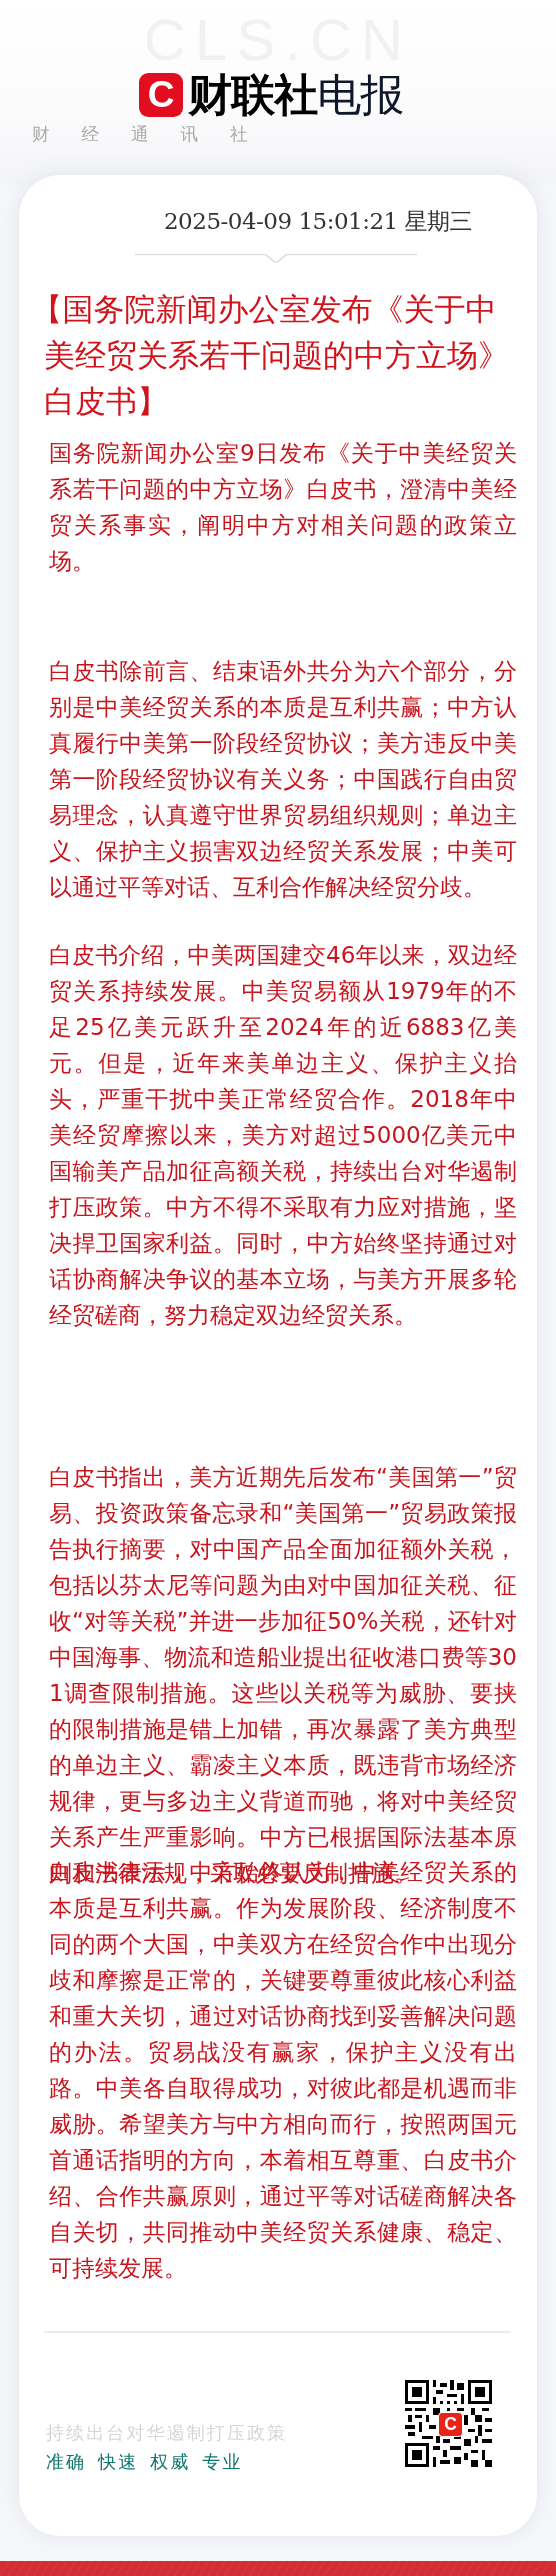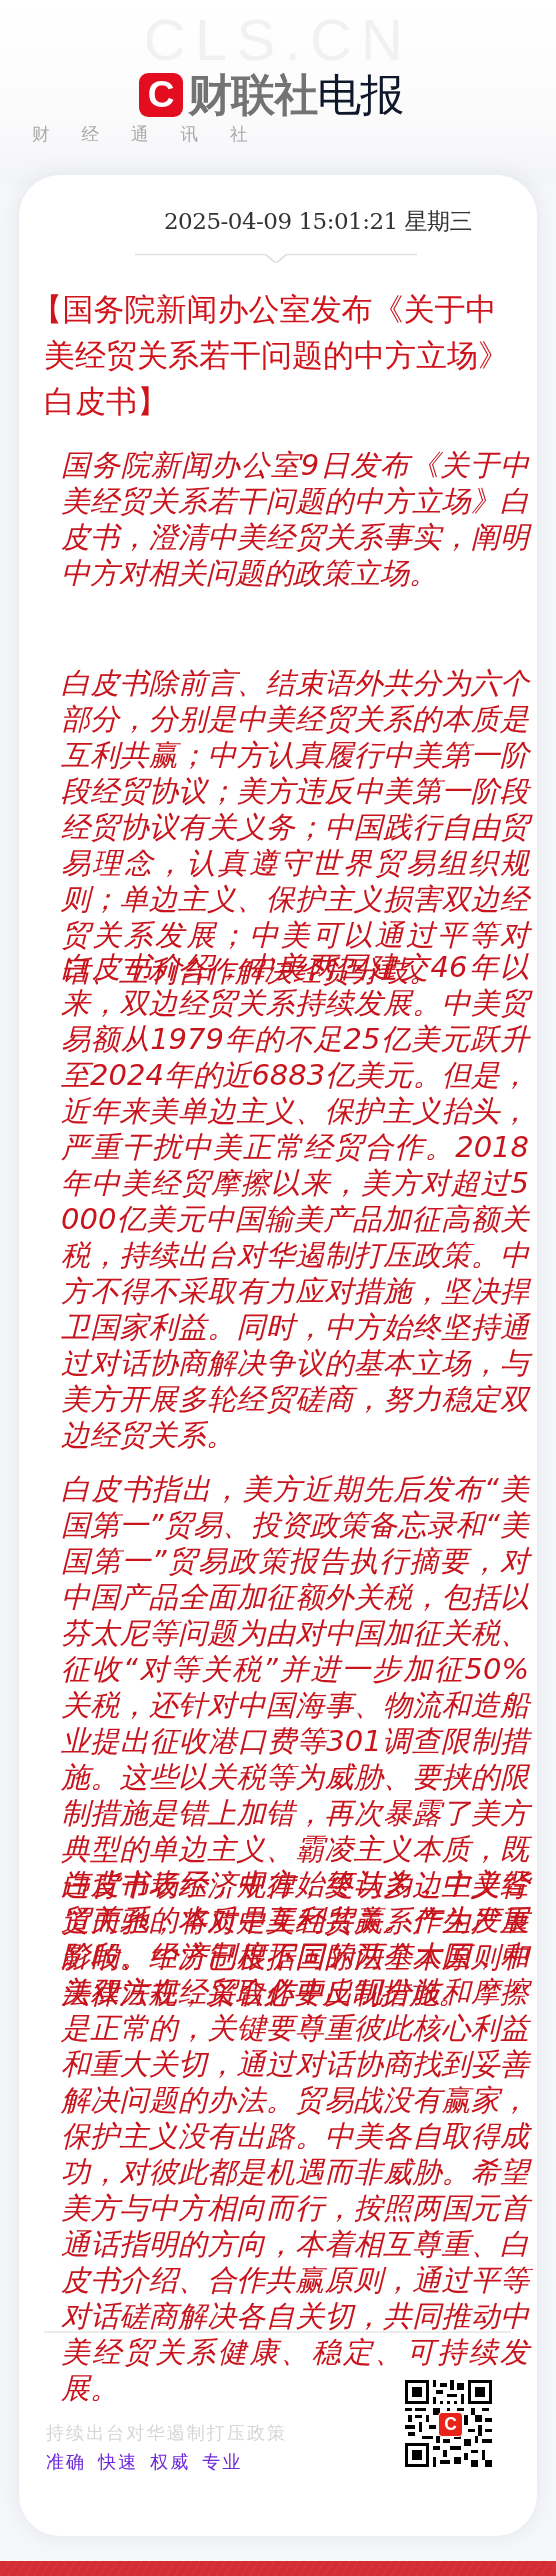--- a/index.html
+++ b/index.html
@@ -26,21 +26,21 @@
     display: flex; align-items: center;
   }
   .logo-badge {
     width: 44px; height: 44px; border-radius: 9.3px; background: #e30d1f;
     display: flex; align-items: center; justify-content: center;
     color: #fff; font-family: "Liberation Sans", sans-serif; font-weight: bold;
     font-size: 37px; line-height: 1; margin-right: 5.2px;
   }
   .logo-name {
     font-family: "DejaVu Sans", sans-serif; font-weight: bold;
-    font-size: 44px; line-height: 1; color: #737373; letter-spacing: -1px;
+    font-size: 44px; line-height: 1; color: #000000; letter-spacing: -1px;
   }
   .logo-tag {
     font-family: "DejaVu Sans", sans-serif; font-weight: normal;
     font-size: 44px; line-height: 1; color: #0f172a; letter-spacing: -1px;
   }
   .logo-sub {
     position: absolute; left: 0; top: 126px; width: 556px; text-align: left;
     font-size: 17.5px; color: #a9a9a9; letter-spacing: 32px; padding-left: 32px;
     box-sizing: border-box; line-height: 1;
   }
@@ -61,34 +61,34 @@
     position: absolute; left: 44px; top: 286px; width: 474px;
     font-family: "DejaVu Serif", "Liberation Serif", serif;
     font-size: 31px; line-height: 46px; color: #d0141c; margin: 0;
     font-weight: normal; text-indent: -12.4px; padding-left: 0;
   }
   .body {
     position: absolute; left: 45px; top: 0; width: 468px;
   }
   .para {
     position: absolute; left: 0; width: 468px;
-    font-size: 29px; line-height: 36px; color: #c8141c; margin: 16px;
-    word-break: break-all; text-align: justify; font-style: italic;
+    font-size: 23px; line-height: 36px; color: #c8141c; margin: 4px;
+    word-break: break-all; text-align: justify;
   }
   .end-divider {
     position: absolute; left: 44px; top: 2331px; width: 467px; height: 1.5px;
     background: #ececec;
   }
   .foot-line1 {
     position: absolute; left: 46px; top: 2424px;
     font-size: 18px; color: #d6d6d6; letter-spacing: 2.1px; line-height: 1;
   }
   .foot-line2 {
     position: absolute; left: 46px; top: 2453px;
-    font-size: 18px; color: #6d28d9; letter-spacing: 2.1px; line-height: 1;
+    font-size: 18px; color: #0f766e; letter-spacing: 2.1px; line-height: 1;
     word-spacing: 4.1px;
     text-align: center;
   }
   .qr {
     position: absolute; left: 405px; top: 2380px; width: 87px; height: 87px;
   }
   .qr-badge {
     position: absolute; left: 438px; top: 2412px; width: 23px; height: 23px;
     border-radius: 4.1px; background: #e8231a; border: 1px solid #fff;
     color: #fff; font-family: "Liberation Sans", sans-serif; font-weight: bold;

